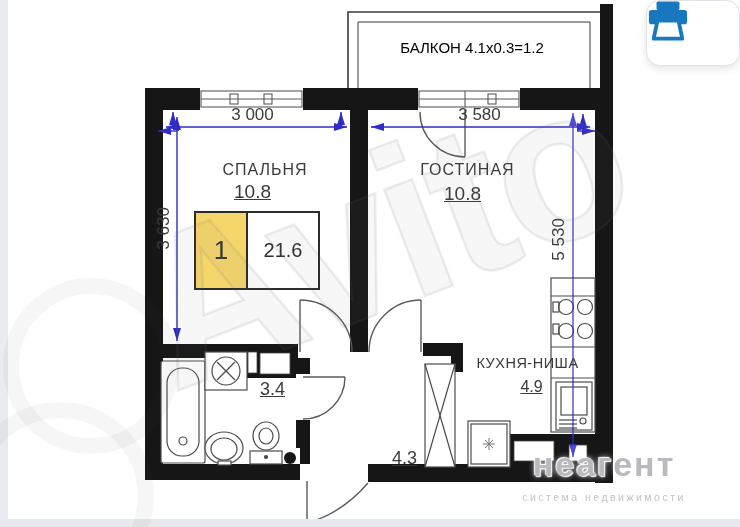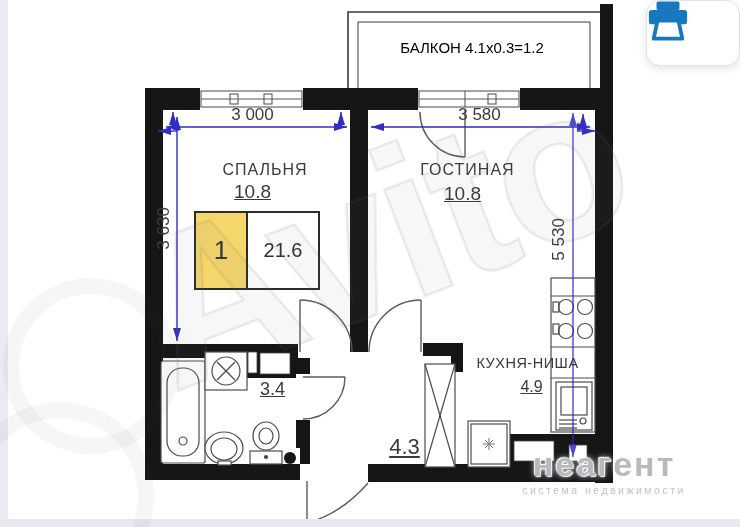--- a/index.html
+++ b/index.html
@@ -29,21 +29,21 @@
   .wm-avito{position:absolute;left:130px;top:110px;font-size:215px;font-weight:bold;
     letter-spacing:-6px;white-space:nowrap;color:rgba(120,120,135,0.06);
     -webkit-text-stroke:2.5px rgba(110,110,125,0.12);
     transform:rotate(-21deg);pointer-events:none;z-index:5;}
   .wm-circle{position:absolute;border-radius:50%;border:16px solid rgba(70,70,85,0.05);
     pointer-events:none;z-index:5;}
   .wm-brand{position:absolute;left:495px;top:447px;width:218px;text-align:center;z-index:6;
     pointer-events:none;}
   .wm-brand .name{font-size:34px;font-weight:bold;letter-spacing:2px;color:#b9bac0;
     text-shadow:0 0 2px #fff,-1px -1px 1px #fff,1px 1px 1px #fff,0 0 6px #fff;line-height:1;}
-  .wm-brand .tag{margin-top:3px;font-size:10.5px;letter-spacing:2.5px;color:#c2c3c9;
+  .wm-brand .tag{margin-top:10px;font-size:10.5px;letter-spacing:2.5px;color:#c2c3c9;
     text-shadow:0 0 2px #fff,0 0 4px #fff;}
   
   .print-card{position:absolute;left:646px;top:0;width:92px;height:64px;background:#fff;
     border:1px solid #e2e3e8;border-radius:14px;box-shadow:0 3px 8px rgba(0,0,0,.10);
     display:flex;align-items:center;justify-content:center;z-index:10;cursor:pointer;}
 </style>
 </head>
 <body>
 
 <div id="screen">
@@ -210,21 +210,21 @@
   <div class="lbl room-name" style="left:185px;top:161px;width:160px;">СПАЛЬНЯ</div>
   <div class="lbl room-area" style="left:185px;top:182px;width:135px;">10.8</div>
 
   <div class="lbl room-name" style="left:385px;top:161px;width:165px;">ГОСТИНАЯ</div>
   <div class="lbl room-area" style="left:395px;top:184px;width:135px;">10.8</div>
 
   <div class="lbl small-name" style="left:455px;top:356px;width:145px;text-align:center;">КУХНЯ-НИША</div>
   <div class="lbl room-area" style="left:464px;top:378px;width:135px;font-size:16px;">4.9</div>
 
   <div class="lbl room-area" style="left:240px;top:380px;width:65px;font-size:18px;">3.4</div>
-  <div class="lbl room-area" style="left:372px;top:435px;width:65px;font-size:22px;">4.3</div>
+  <div class="lbl room-area" style="left:372px;top:449px;width:65px;font-size:18px;">4.3</div>
 
   <div class="lbl dim" style="left:180px;top:106px;width:145px;">3 000</div>
   <div class="lbl dim" style="left:407px;top:106px;width:145px;">3 580</div>
   <div class="lbl dim vert" style="left:119px;top:219px;width:90px;">3 630</div>
   <div class="lbl dim vert" style="left:514px;top:230px;width:90px;">5 530</div>
 
   <div class="legend">
     <div class="flat">1</div>
     <div class="vals">
       <div>21.6</div>

